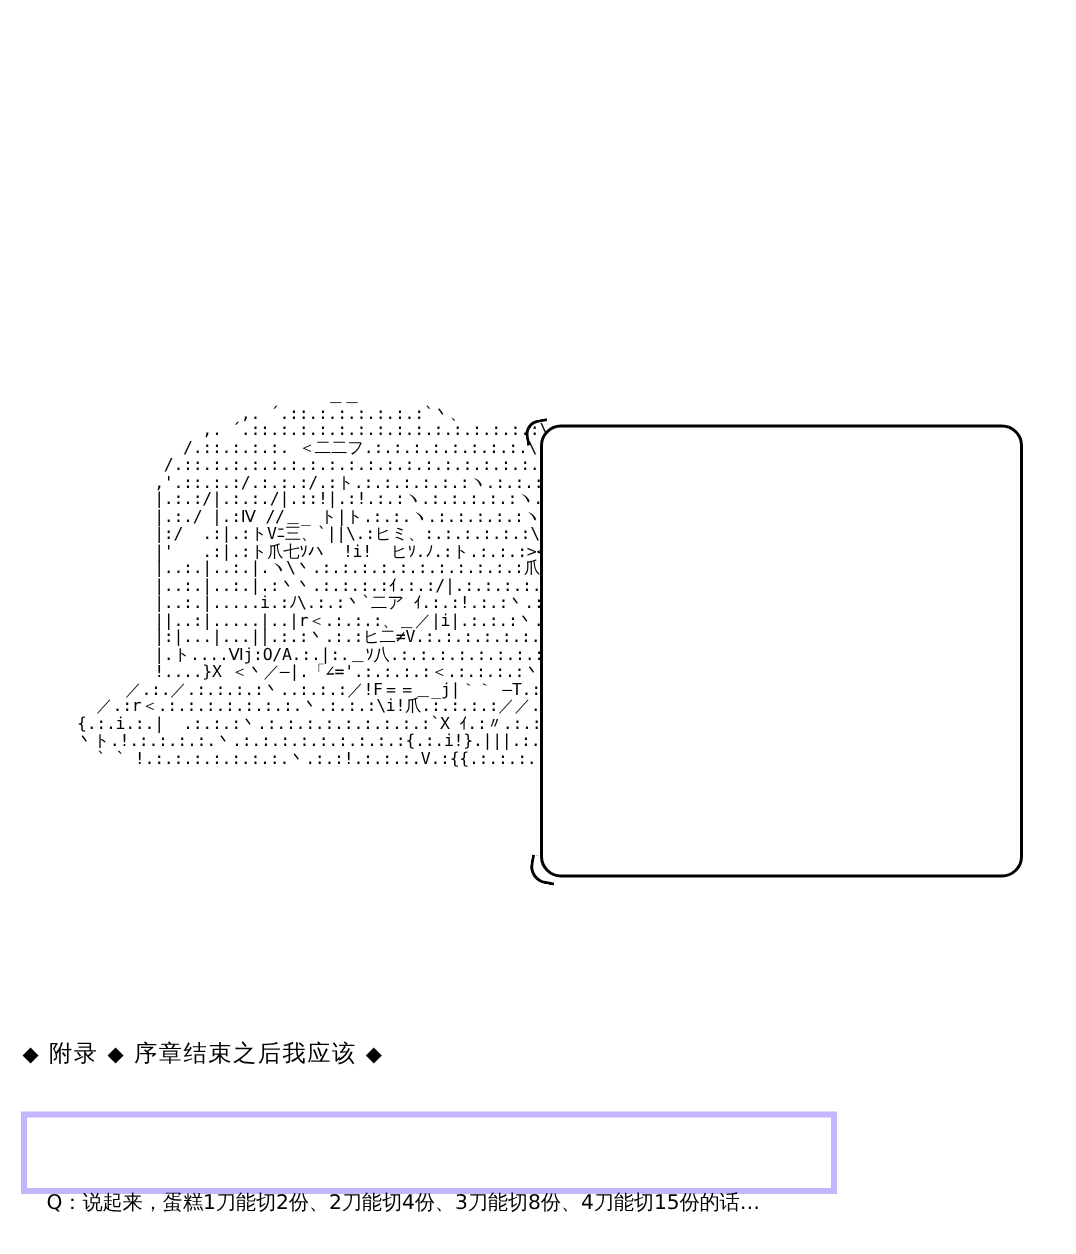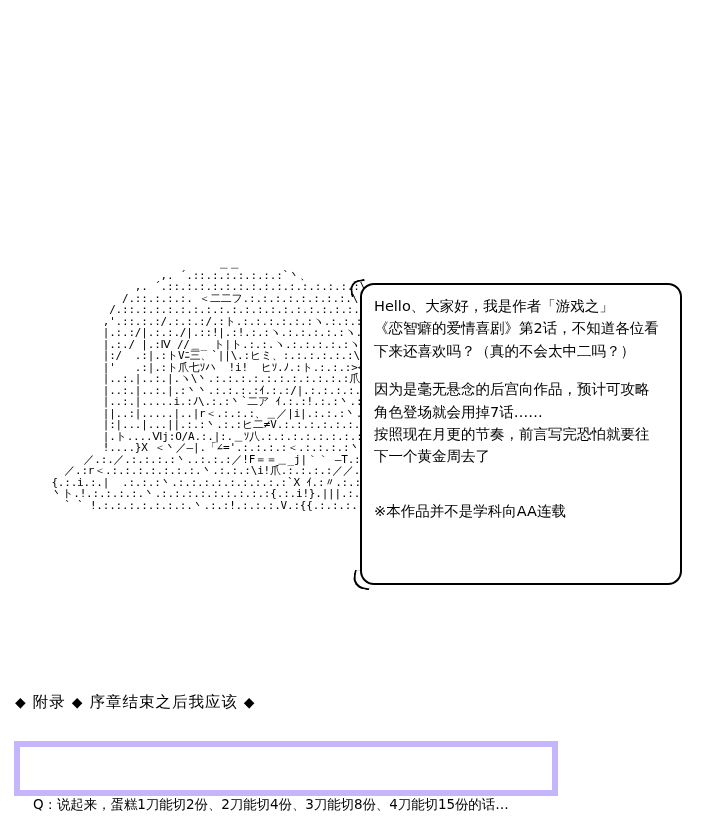--- a/index.html
+++ b/index.html
@@ -99,21 +99,21 @@
   #appendix-header .dia { font-size: 14px; }
 
   
   #question-box {
     position: absolute;
     left: 14px;
     top: 741px;
     width: 544px;
     height: 55px;
     box-sizing: border-box;
-    border: 6px solid #c4b5fd;
+    border: 4px solid #c4b5fd;
   }
   #question-box .q-inner {
     position: absolute;
     left: 13px;
     top: 5px;
     right: 6px;
     font-family: "DejaVu Sans", sans-serif;
     font-size: 13.5px;
     line-height: 21px;
     white-space: pre;
@@ -144,31 +144,23 @@
           ／.:r＜.:.:.:.:.:.:.:.丶.:.:.:\i!爪.:.:.:.:／／.:.:.:.:.|.:|.:.:ｿ\.:.:.:| `
         {.:.i.:.|  .:.:.:丶.:.:.:.:.:.:.:.:.:`X ｲ.:〃.:.:.:\.:.:.:丶.:.:／ Y/ ,.:.:.:!   |.:
         丶ト.!.:.:.:.:.丶.:.:.:.:.:.:.:.:.:{.:.i!}.|||.:.:.:.:.:.:.:}}.:.:}.:./.:  | ／.:.／  / .:.
           ` ` !.:.:.:.:.:.:.:.丶.:.:!.:.:.:.V.:{{.:.:.:.:.:.:〃.:／.:.:.:.:.:  ﾚ.:／ ／.:.:.</pre>
 
 <div id="speech-bubble">
   <div class="bub-frame"></div>
   <div class="bub-tail"></div>
   <div class="bub-tail2"></div>
   <div class="bub-body">
-    <div class="para">Hello、大家好，我是作者「游戏之」
-《恋智癖的爱情喜剧》第2话，不知道各位看
-下来还喜欢吗？（真的不会太中二吗？）</div>
-    <div class="gap"></div>
-    <div class="para">因为是毫无悬念的后宫向作品，预计可攻略
-角色登场就会用掉7话……
-按照现在月更的节奏，前言写完恐怕就要往
-下一个黄金周去了</div>
     <div class="gap"></div>
     <div class="gap"></div>
-    <div class="para note">※本作品并不是学科向AA连载</div>
+    <div class="gap"></div>
   </div>
 </div>
 
 <div id="appendix-header">
   <span class="dia">◆</span>
   <span>附录</span>
   <span class="dia">◆</span>
   <span>序章结束之后我应该</span>
   <span class="dia">◆</span>
 </div>

